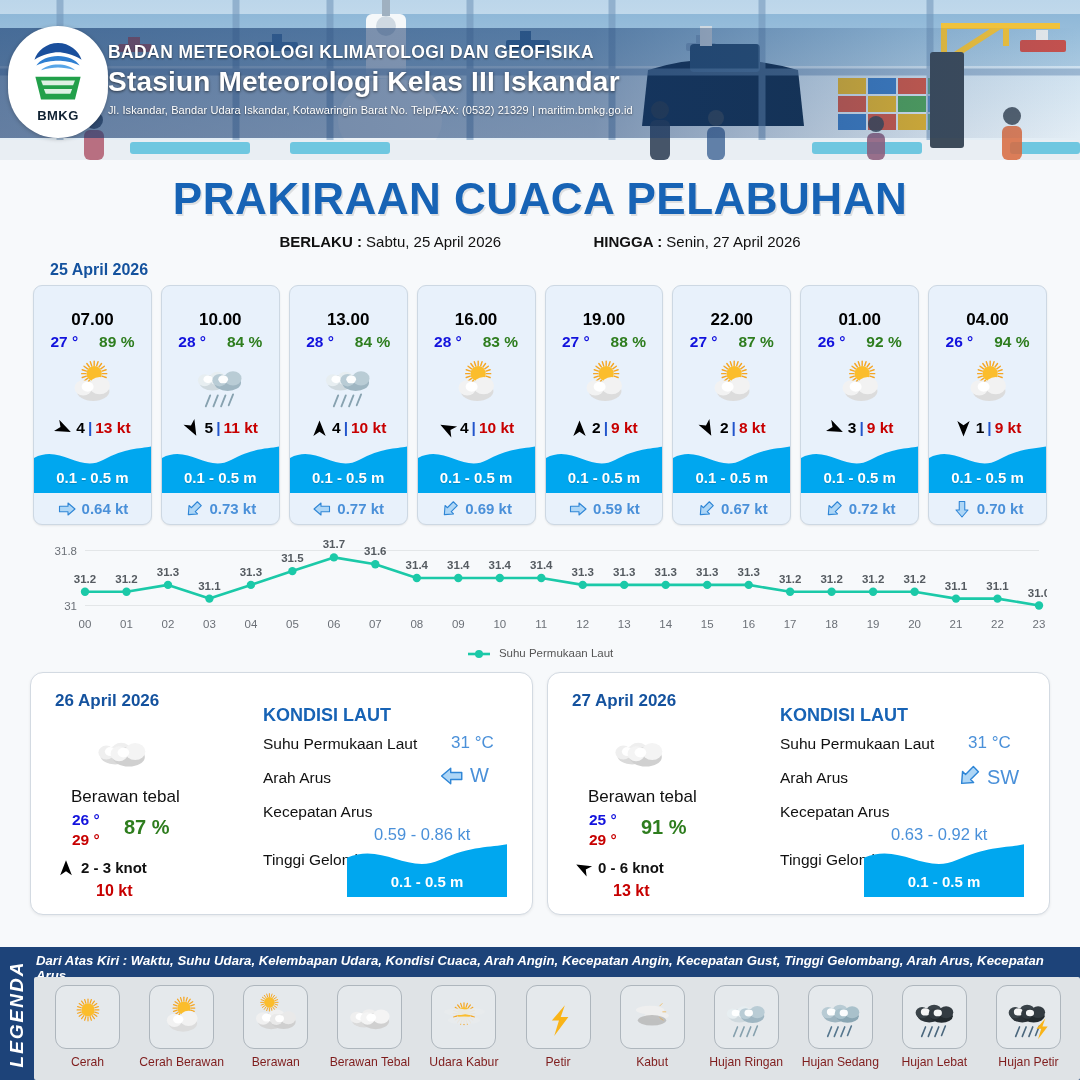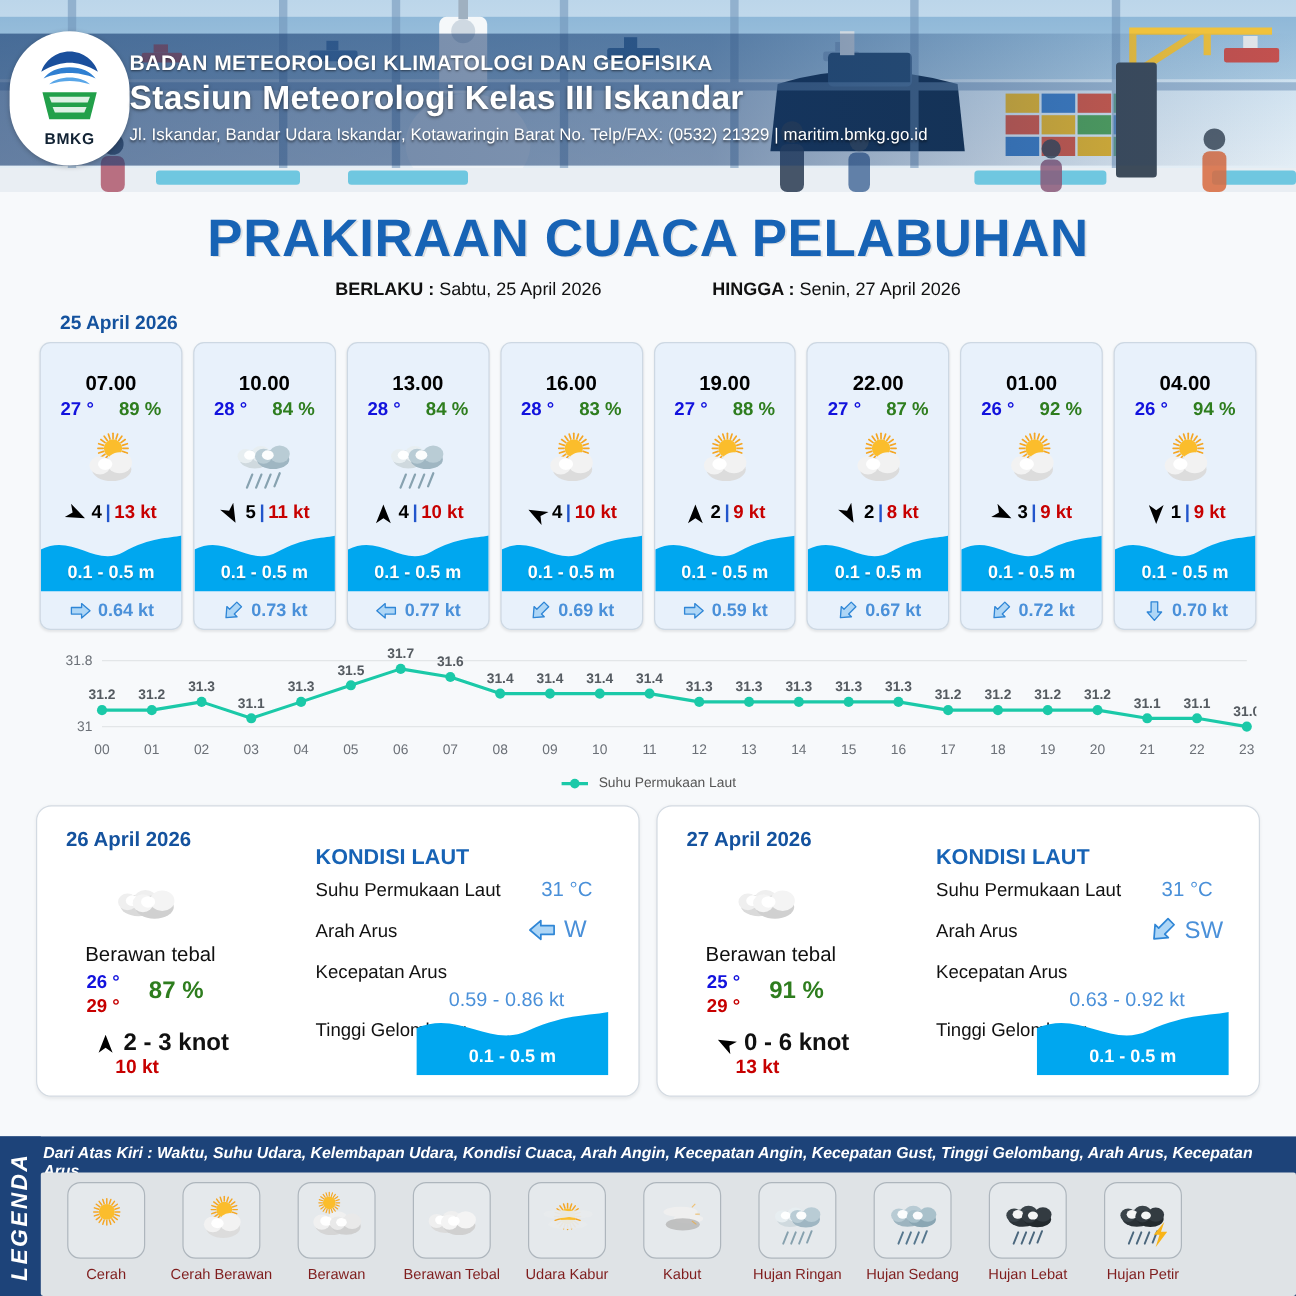--- a/index.html
+++ b/index.html
@@ -34,21 +34,21 @@
   .hdr-texts { position:absolute; left:108px; top:42px; z-index:6; }
   .hdr-line1 {
     color:#fff; font-size:17.5px; font-weight:bold; letter-spacing:.4px;
     text-shadow:0 1px 2px rgba(0,0,0,.55);
   }
   .hdr-line2 {
     color:#fff; font-size:28px; font-weight:bold; margin-top:3px; letter-spacing:.2px;
     text-shadow:0 1px 3px rgba(0,0,0,.6);
   }
   .hdr-line3 {
-    color:#fff; font-size:14px; margin-top:6px; letter-spacing:.1px;
+    color:#fff; font-size:11px; margin-top:6px; letter-spacing:.1px;
     text-shadow:0 1px 2px rgba(0,0,0,.55);
   }
 
   
   .title-zone { text-align:center; padding-top:14px; }
   .title-main {
     font-size:44px; font-weight:bold; color:#1763b5; letter-spacing:.5px;
     font-family:"Liberation Sans", sans-serif;
     text-shadow: 1.5px 1.5px 0 rgba(0,0,0,0.10);
   }
@@ -100,21 +100,21 @@
   .panel {
     flex:1; background:#fff; border:1px solid #d3dae2; border-radius:13px;
     height:243px; position:relative; box-shadow:0 1px 3px rgba(0,0,0,.07);
   }
   .p-date { position:absolute; left:24px; top:18px; font-size:17px; font-weight:bold; color:#14529e; }
   .p-icon { position:absolute; left:60px; top:48px; }
   .p-cond { position:absolute; left:40px; top:114px; font-size:17px; color:#111; }
   .p-tmin { position:absolute; left:41px; top:138px; font-size:15.5px; font-weight:bold; color:#1212dd;}
   .p-tmax { position:absolute; left:41px; top:158px; font-size:15.5px; font-weight:bold; color:#c70000;}
   .p-hum  { position:absolute; left:93px; top:143px; font-size:20px; font-weight:bold; color:#2e7d1e;}
-  .p-wind { position:absolute; left:48px; top:186px; font-size:20px; font-weight:bold; color:#111; display:flex; align-items:center; gap:6px;}
+  .p-wind { position:absolute; left:26px; top:186px; font-size:15px; font-weight:bold; color:#111; display:flex; align-items:center; gap:6px;}
   .p-gust { position:absolute; left:65px; top:209px; font-size:16px; font-weight:bold; color:#c70000; }
   .p-sea-title { position:absolute; left:232px; top:32px; font-size:18px; font-weight:bold; color:#1763b5; }
   .p-row-lbl { position:absolute; font-size:15.5px; color:#111; }
   .p-row-val { position:absolute; font-size:15.5px; color:#4a90d9; font-weight:normal;}
   .p-wave-wrap { position:absolute; left:316px; top:168px; width:160px; height:56px; }
   .p-wave-txt { position:absolute; left:0; right:0; bottom:7px; text-align:center; color:#fff; font-size:15px; font-weight:bold;}
 
   
   .legend-zone {
     position:absolute; left:0; bottom:0; width:1080px; height:133px;
@@ -1194,20 +1194,28 @@
               <ellipse cx="70" cy="44" rx="24" ry="7"></ellipse>
           <ellipse cx="50" cy="62" rx="34" ry="8"></ellipse>
             </g>
           </svg>
         </div>
                <div class="leg-label">Udara Kabur</div>
       </div>
       <div class="leg-item">
         <div class="leg-tile">
           <svg width="52" height="52" viewBox="0 0 100 110">
+            <path transform="translate(52,30) scale(1.25)" d="M10 0 L-12 26 L0 26 L-8 52 L16 20 L3 20 Z" fill="#f9b418"></path>
+          </svg>
+        </div>
+               <div class="leg-label">Petir</div>
+      </div>
+      <div class="leg-item">
+        <div class="leg-tile">
+          <svg width="52" height="52" viewBox="0 0 100 110">
             <g fill="#efefef">
               <ellipse cx="46" cy="40" rx="30" ry="9"></ellipse>
               <ellipse cx="60" cy="52" rx="26" ry="8"></ellipse>
             </g>
         <g fill="#b9b9b9" opacity=".85">
               <ellipse cx="50" cy="62" rx="30" ry="11"></ellipse>
             </g>
         <g stroke="#f5a623" stroke-width="2" opacity=".6">
           <line x1="66" y1="32" x2="72" y2="26"></line>
               <line x1="72" y1="44" x2="80" y2="44"></line>

